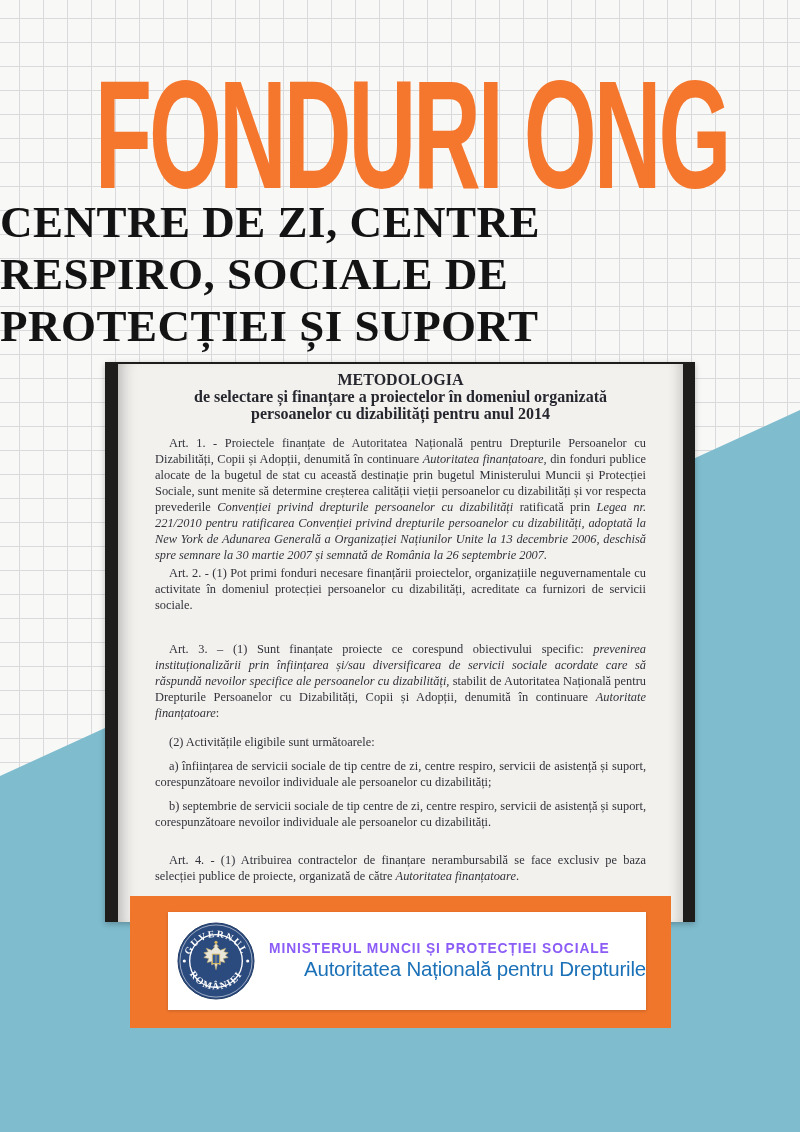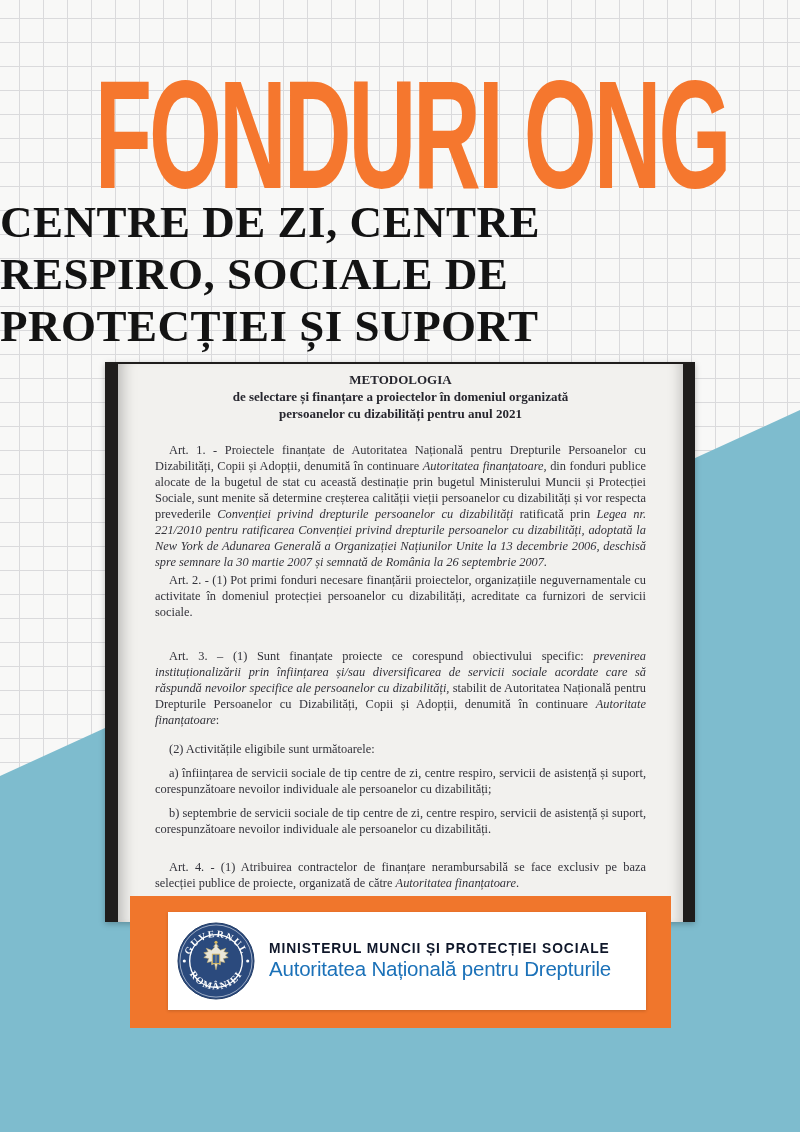--- a/index.html
+++ b/index.html
@@ -46,43 +46,43 @@
     position:absolute;left:13px;right:12px;top:2px;bottom:0;
     background:#F2F1EE;overflow:hidden;
     box-shadow:inset 16px 0 16px -13px rgba(0,0,0,.28), inset -13px 0 14px -11px rgba(0,0,0,.22);
   }
   .doc-inner{
     position:absolute;left:37px;right:37px;top:7px;
     font-family:"Liberation Serif", serif;
     font-size:12.4px;line-height:16px;color:#32323a;
   }
   .doc-h{
-    text-align:center;font-weight:700;font-size:13px;line-height:17px;color:#26262e;
+    text-align:center;font-weight:700;font-size:16px;line-height:17px;color:#26262e;
   }
-  .doc-body{margin-top:20px;}
+  .doc-body{margin-top:13px;}
   .doc-para{text-align:justify;}
   
   .banner{
     position:absolute;left:130px;top:896px;width:541px;height:132px;
     background:#F0762C;
   }
   .banner-card{
     position:absolute;left:38px;top:16px;width:478px;height:98px;
     background:#ffffff;display:flex;align-items:center;
     box-shadow:0 1px 3px rgba(0,0,0,.18);
   }
   .seal{width:78px;height:78px;margin-left:9px;flex:0 0 auto;}
   .banner-text{margin-left:14px;flex:1;}
   .ministry-line{
-    font-size:13.8px;letter-spacing:0.9px;color:#0f172a;font-weight:700;
+    font-size:13.8px;letter-spacing:0.9px;color:#8b5cf6;font-weight:700;
     white-space:nowrap;
   }
   .authority-line{
     font-size:20.5px;line-height:26px;color:#1B71B8;font-weight:400;
-    white-space:nowrap;letter-spacing:-0.2px;
+    white-space:nowrap;letter-spacing:-0.2px;text-align:right;
   }
 </style>
 </head>
 <body>
 
 <div class="page">
 
   <div class="blue-wedge"></div>
 
   <div class="title-wrap">
@@ -94,21 +94,21 @@
       <div class="subtitle-line">RESPIRO, SOCIALE DE</div>
       <div class="subtitle-line">PROTECȚIEI ȘI SUPORT</div>
     </div>
 
   <div class="doc">
     <div class="doc-page">
       <div class="doc-inner">
         <div class="doc-h">
             <div class="doc-h-line">METODOLOGIA</div>
             <div class="doc-h-line">de selectare și finanțare a proiectelor în domeniul organizată</div>
-            <div class="doc-h-line">persoanelor cu dizabilități pentru anul 2021</div>
+            <div class="doc-h-line">persoanelor cu dizabilități pentru anul 2014</div>
           </div>
         <div class="doc-body" id="doc-body">
             <div class="doc-para" style="margin-top: 0px; text-indent: 14px;"><span>Art. 1. - Proiectele finanțate de Autoritatea Națională pentru Drepturile Persoanelor cu Dizabilități, Copii și Adopții, denumită în continuare </span><span style="font-style: italic;">Autoritatea finanțatoare,</span><span> din fonduri publice alocate de la bugetul de stat cu această destinație prin bugetul Ministerului Muncii și Protecției Sociale, sunt menite să determine creșterea calității vieții persoanelor cu dizabilități și vor respecta prevederile </span><span style="font-style: italic;">Convenției privind drepturile persoanelor cu dizabilități</span><span> ratificată prin </span><span style="font-style: italic;">Legea nr. 221/2010 pentru ratificarea Convenției privind drepturile persoanelor cu dizabilități, adoptată la New York de Adunarea Generală a Organizației Națiunilor Unite la 13 decembrie 2006, deschisă spre semnare la 30 martie 2007 și semnată de România la 26 septembrie 2007.</span></div>
             <div class="doc-para" style="margin-top: 2px; text-indent: 14px;"><span>Art. 2. - (1) Pot primi fonduri necesare finanțării proiectelor, organizațiile neguvernamentale cu activitate în domeniul protecției persoanelor cu dizabilități, acreditate ca furnizori de servicii sociale.</span></div>
             <div class="doc-para" style="margin-top: 28px; text-indent: 14px;"><span>Art. 3. – (1) Sunt finanțate proiecte ce corespund obiectivului specific: </span><span style="font-style: italic;">prevenirea instituționalizării prin înființarea și/sau diversificarea de servicii sociale acordate care să răspundă nevoilor specifice ale persoanelor cu dizabilități,</span><span> stabilit de Autoritatea Națională pentru Drepturile Persoanelor cu Dizabilități, Copii și Adopții, denumită în continuare </span><span style="font-style: italic;">Autoritate finanțatoare</span><span>:</span></div>
             <div class="doc-para" style="margin-top: 13px; text-indent: 14px;"><span>(2) Activitățile eligibile sunt următoarele:</span></div>
             <div class="doc-para" style="margin-top: 8px; text-indent: 14px;"><span>a) înființarea de servicii sociale de tip centre de zi, centre respiro, servicii de asistență și suport, corespunzătoare nevoilor individuale ale persoanelor cu dizabilități;</span></div>
             <div class="doc-para" style="margin-top: 8px; text-indent: 14px;"><span>b) septembrie de servicii sociale de tip centre de zi, centre respiro, servicii de asistență și suport, corespunzătoare nevoilor individuale ale persoanelor cu dizabilități.</span></div>
             <div class="doc-para" style="margin-top: 22px; text-indent: 14px;"><span>Art. 4. - (1) Atribuirea contractelor de finanțare nerambursabilă se face exclusiv pe baza selecției publice de proiecte, organizată de către </span><span style="font-style: italic;">Autoritatea finanțatoare</span><span>.</span></div>
           </div>

